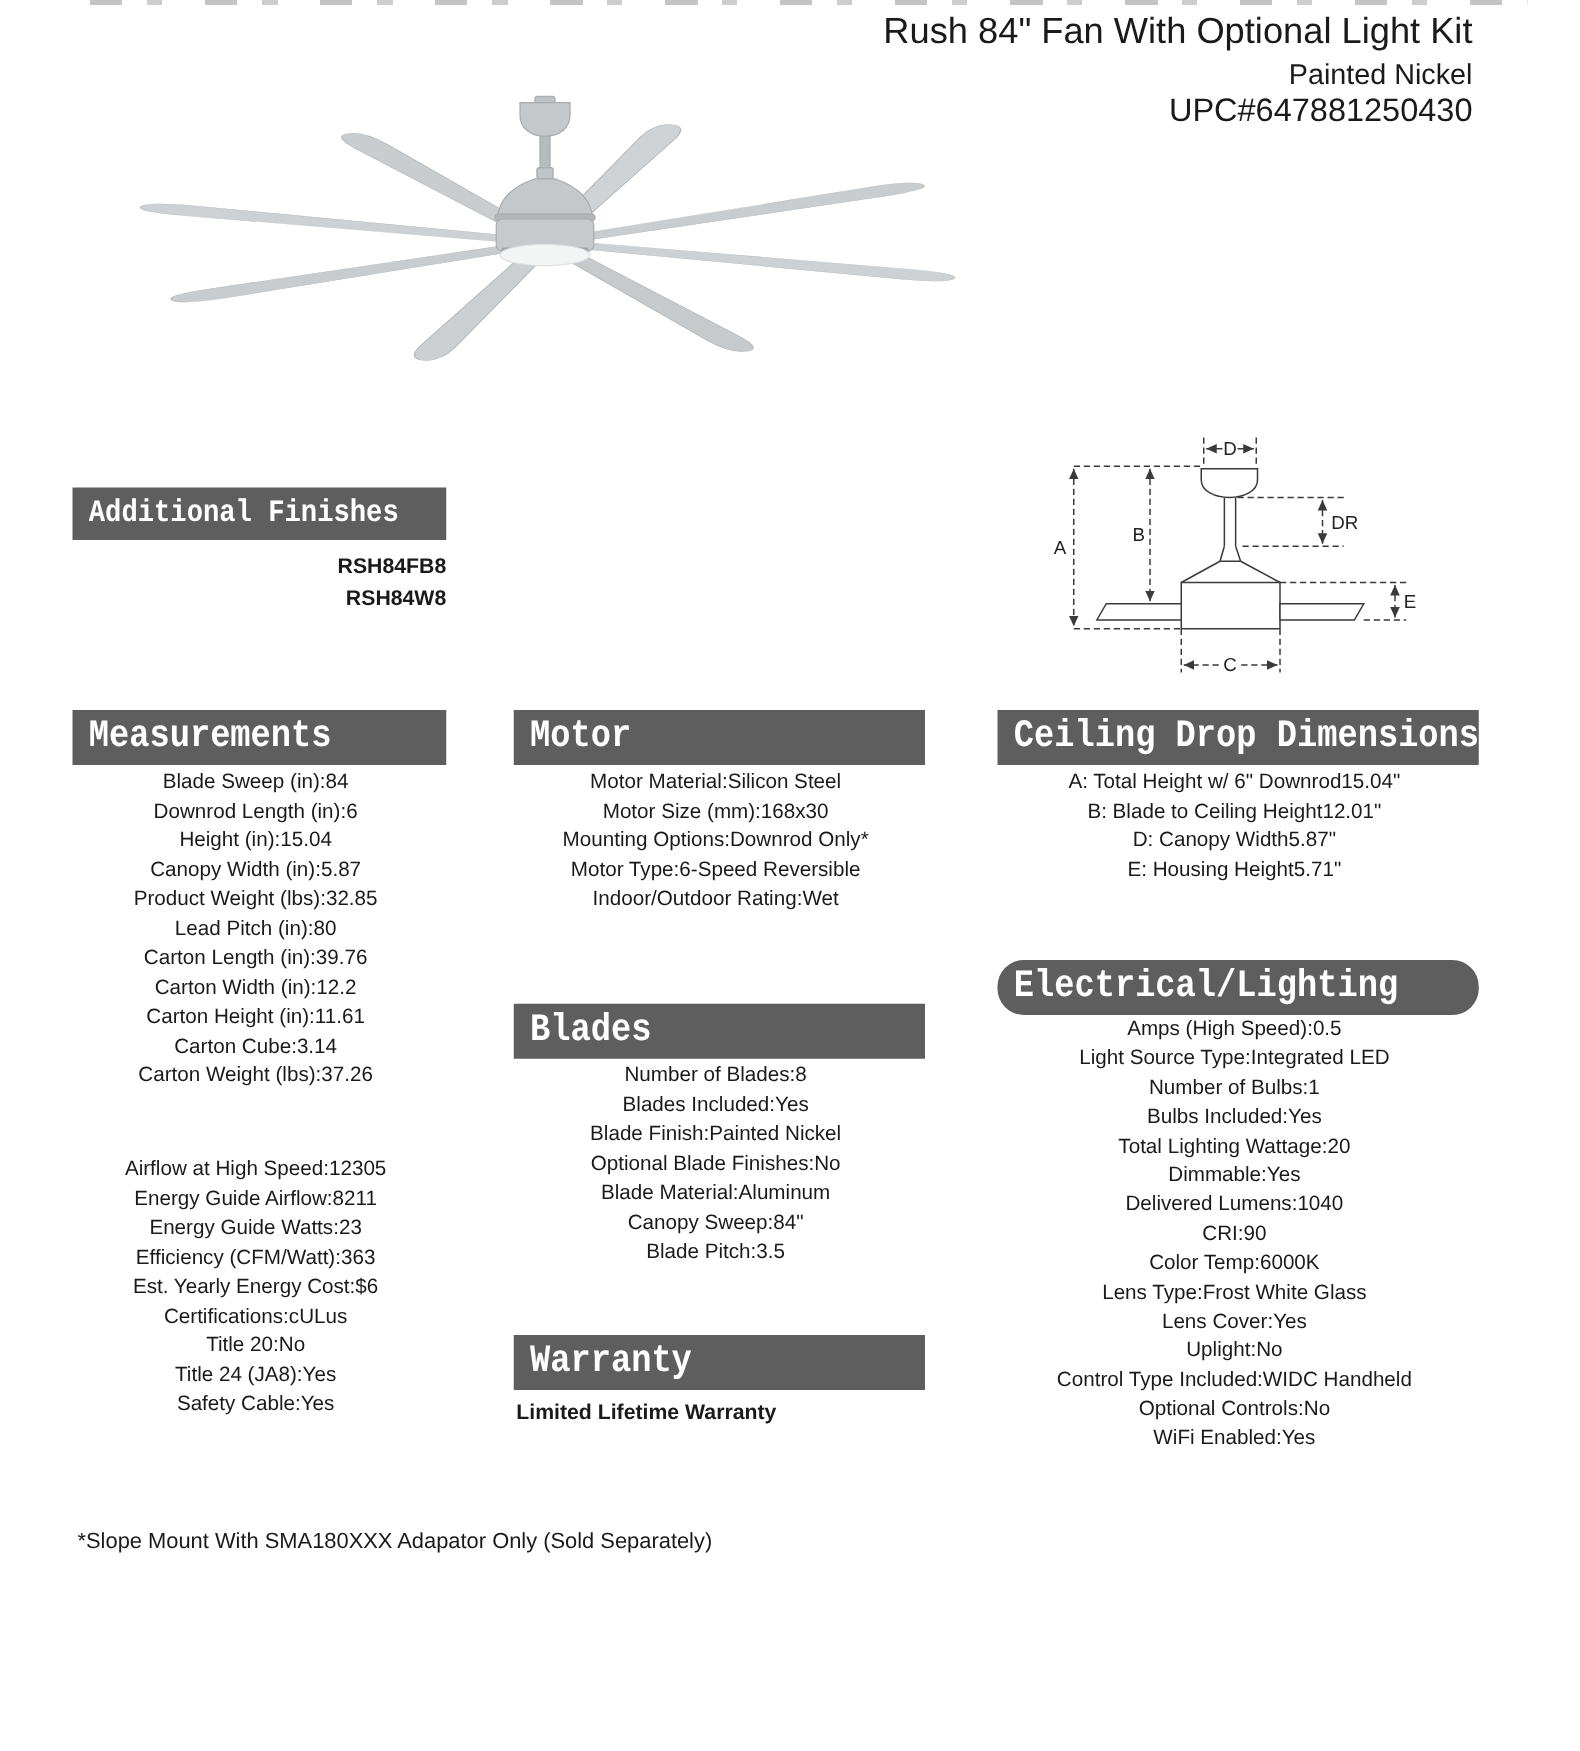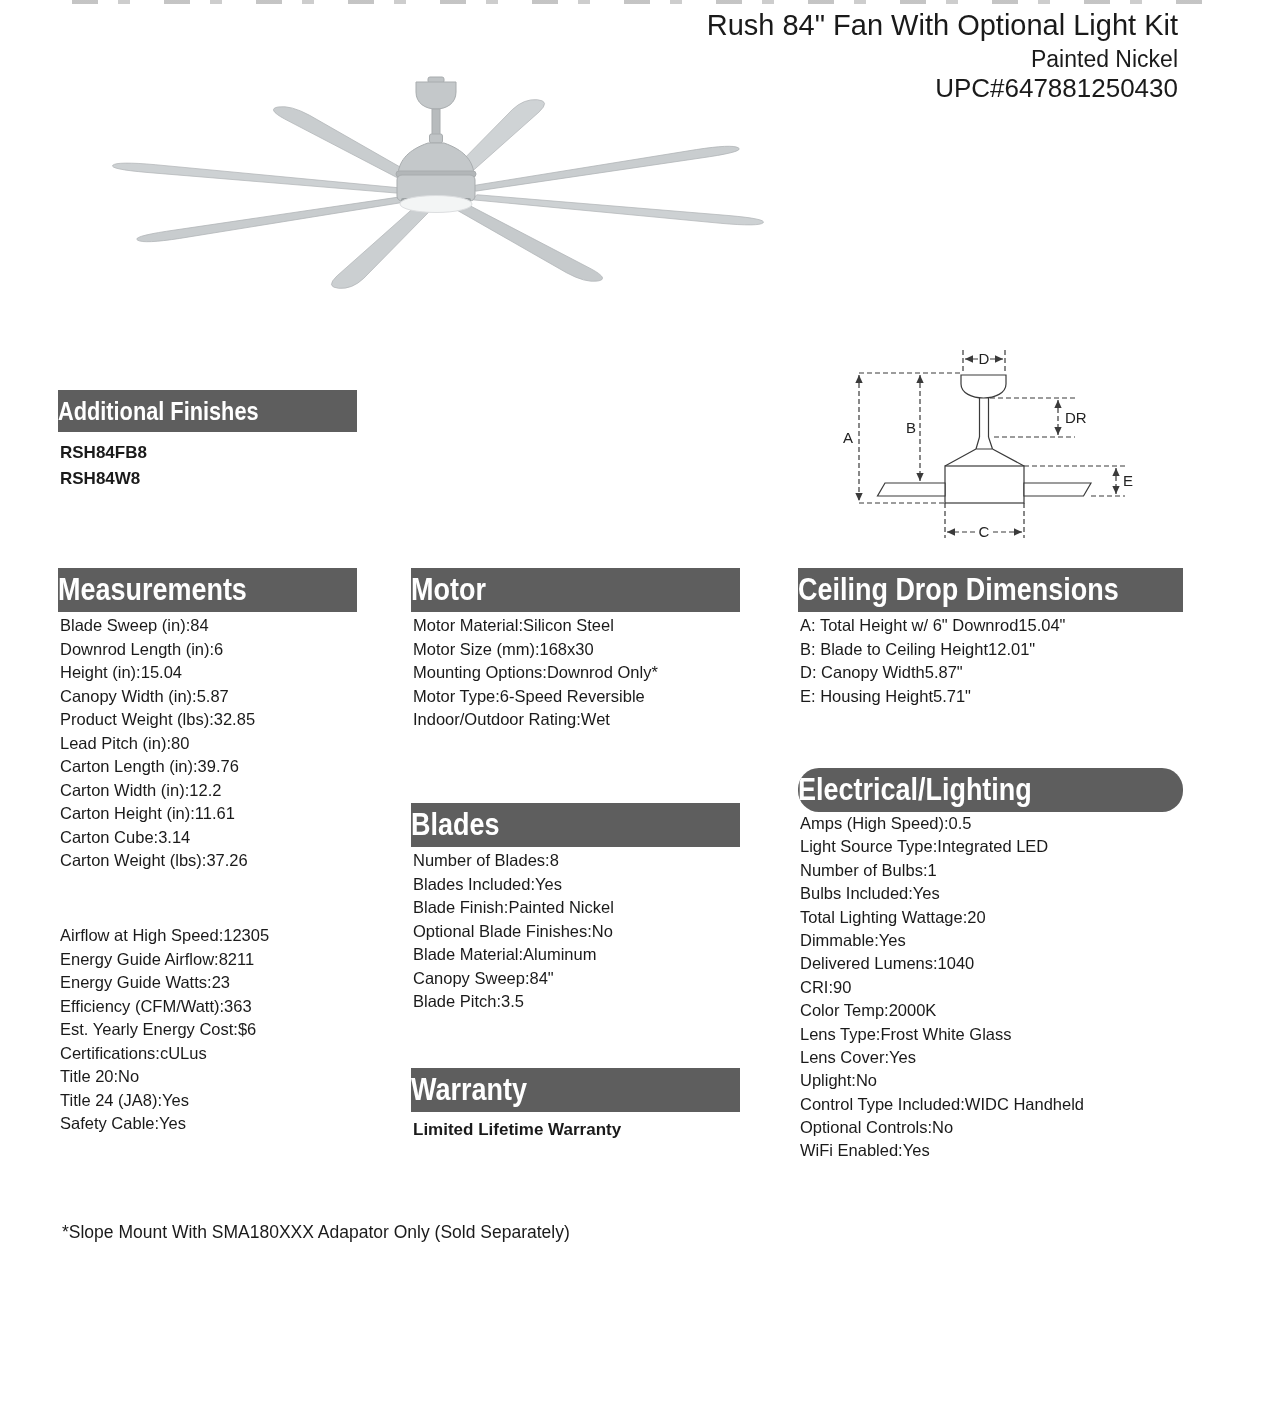--- a/index.html
+++ b/index.html
@@ -15,36 +15,36 @@
   }
   
   .header{position:absolute;top:6px;right:86px;text-align:right;white-space:nowrap;}
   .header .title{font-size:29px;line-height:38px;}
   .header .finish{font-size:23px;line-height:30px;}
   .header .upc{font-size:26px;line-height:28px;}
   
   .section{position:absolute;box-sizing:border-box;}
   .bar{
     background:var(--bar-bg,#5e5e5e);color:var(--bar-fg,#fff);
-    height:44px;line-height:44px;padding-left:0;box-sizing:border-box;
-    overflow:hidden;white-space:nowrap;
+    height:44px;line-height:44px;padding-left:13px;box-sizing:border-box;
+    overflow:hidden;white-space:nowrap;font-family:Liberation Mono, monospace;
   }
   .bar > span{display:inline-block;font-weight:bold;font-size:31px;transform:scaleX(.87);transform-origin:left center;}
   .bar.small{height:42px;line-height:42px;}
   .bar.small > span{font-size:25px;}
   .rows{margin-top:2px;}
   .row{
-    display:flex;justify-content:flex-start;align-items:baseline;
+    display:flex;justify-content:center;align-items:baseline;
     height:23.5px;line-height:23.5px;font-size:16.5px;
     padding:0 8px 0 2px;white-space:nowrap;
   }
   .rows.tight .row{height:23.4px;line-height:23.4px;}
   .row .lbl{text-align:left;}
   .row .val{text-align:right;}
-  .finish-codes{margin-top:8px;padding-left:2px;font-weight:bold;font-size:17px;}
+  .finish-codes{margin-top:8px;padding-left:2px;font-weight:bold;font-size:17px;text-align:right;}
   .finish-codes .code{line-height:25.5px;}
   .warranty-text{margin-top:6px;padding-left:2px;font-size:17px;line-height:24px;font-weight:bold;}
   
   .footnote{position:absolute;left:62px;top:1222px;font-size:17.5px;white-space:nowrap;}
   
   #fan-image{position:absolute;left:60px;top:72px;}
   #dim-diagram{position:absolute;left:833px;top:340px;}
   svg text{font-family:"Liberation Sans", sans-serif;}
 </style>
 </head>
@@ -395,21 +395,21 @@
         <span class="val">1040</span>
       </div>
 
       <div class="row">
         <span class="lbl">CRI:</span>
         <span class="val">90</span>
       </div>
 
       <div class="row">
         <span class="lbl">Color Temp:</span>
-        <span class="val">2000K</span>
+        <span class="val">6000K</span>
       </div>
 
       <div class="row">
         <span class="lbl">Lens Type:</span>
         <span class="val">Frost White Glass</span>
       </div>
 
       <div class="row">
         <span class="lbl">Lens Cover:</span>
         <span class="val">Yes</span>

